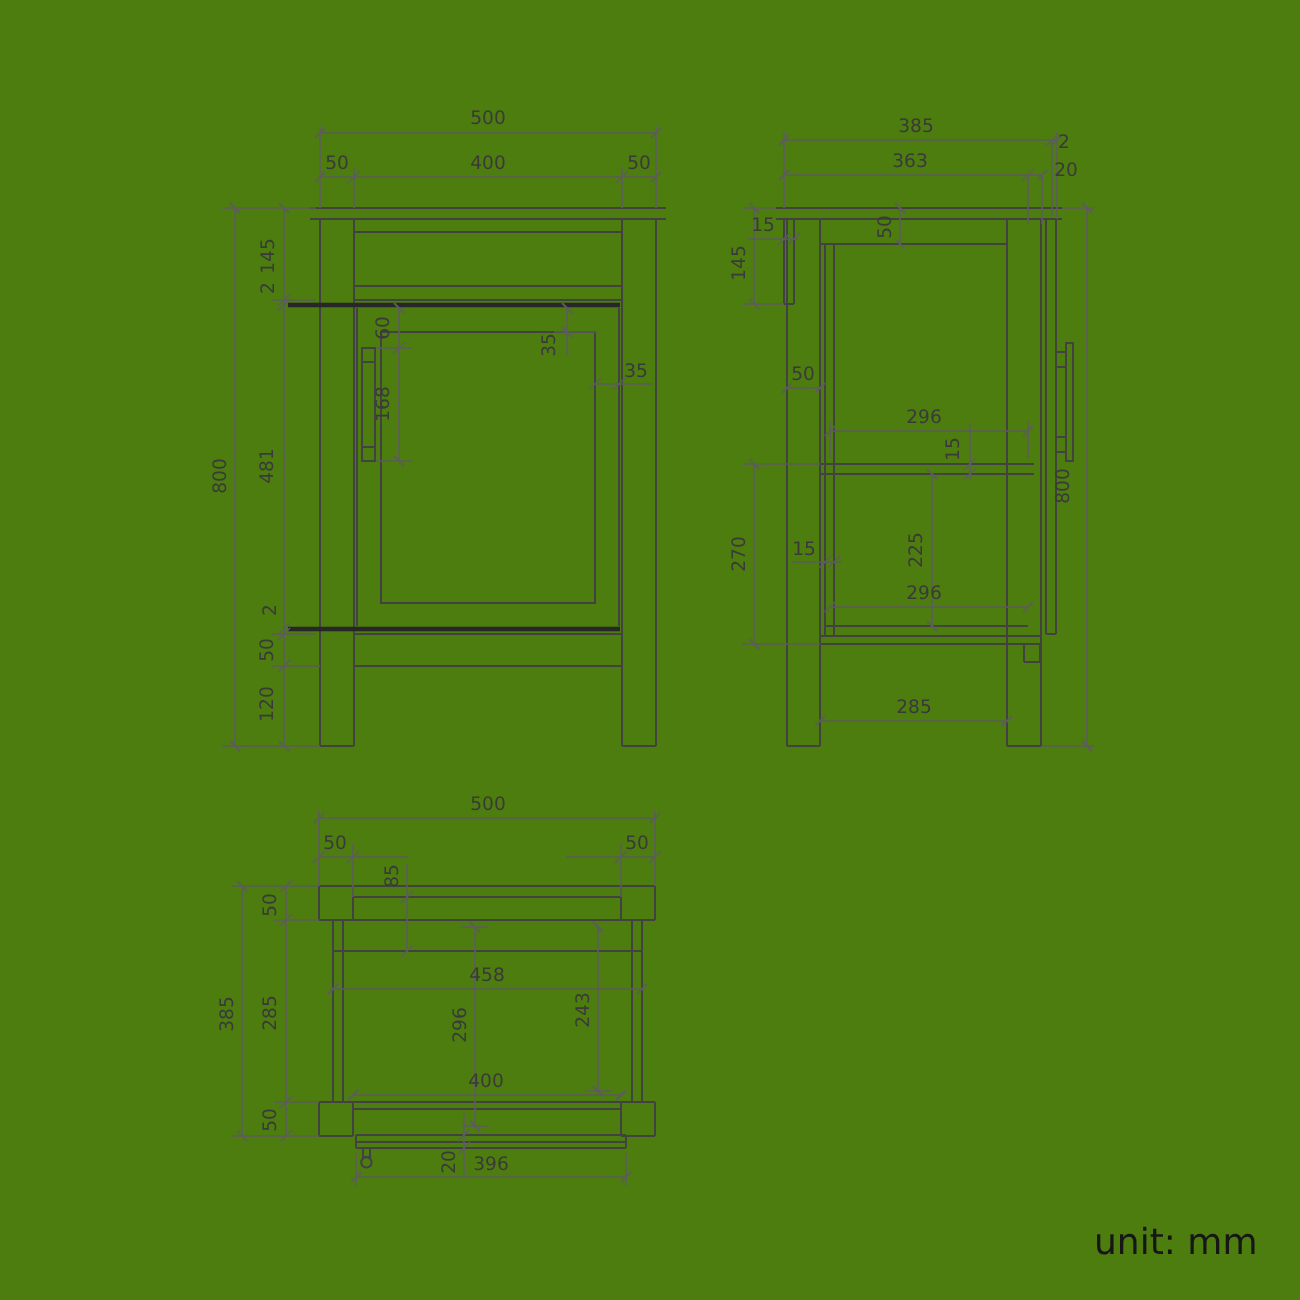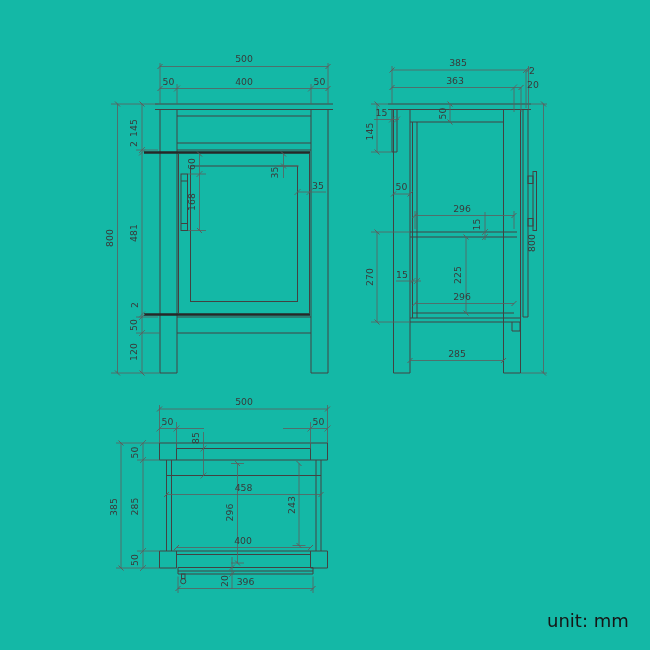--- a/index.html
+++ b/index.html
@@ -1,16 +1,16 @@
 <!DOCTYPE html>
 <html><head>
 <meta charset="utf-8">
 <style>
   html,body{margin:0;padding:0;background:#ffffff;}
-  .canvas{position:relative;width:650px;height:650px;background:#14b8a6;overflow:hidden;}
+  .canvas{position:relative;width:650px;height:650px;background:#4d7c0f;overflow:hidden;}
   svg{display:block;}
   .st line, .st rect{stroke:#424242;stroke-width:1;fill:none;}
   .st .bd{stroke:#272727;stroke-width:2.3;}
   .dm line{stroke:#5d5d5d;stroke-width:0.8;fill:none;}
   .dm .dim{marker-start:url(#tk);marker-end:url(#tk);}
   text{font-family:"DejaVu Sans","Liberation Sans",sans-serif;font-size:9.3px;fill:#3a3a3a;}
   .unit{font-size:18px;fill:#161616;}
 </style>
 </head>
 <body>

